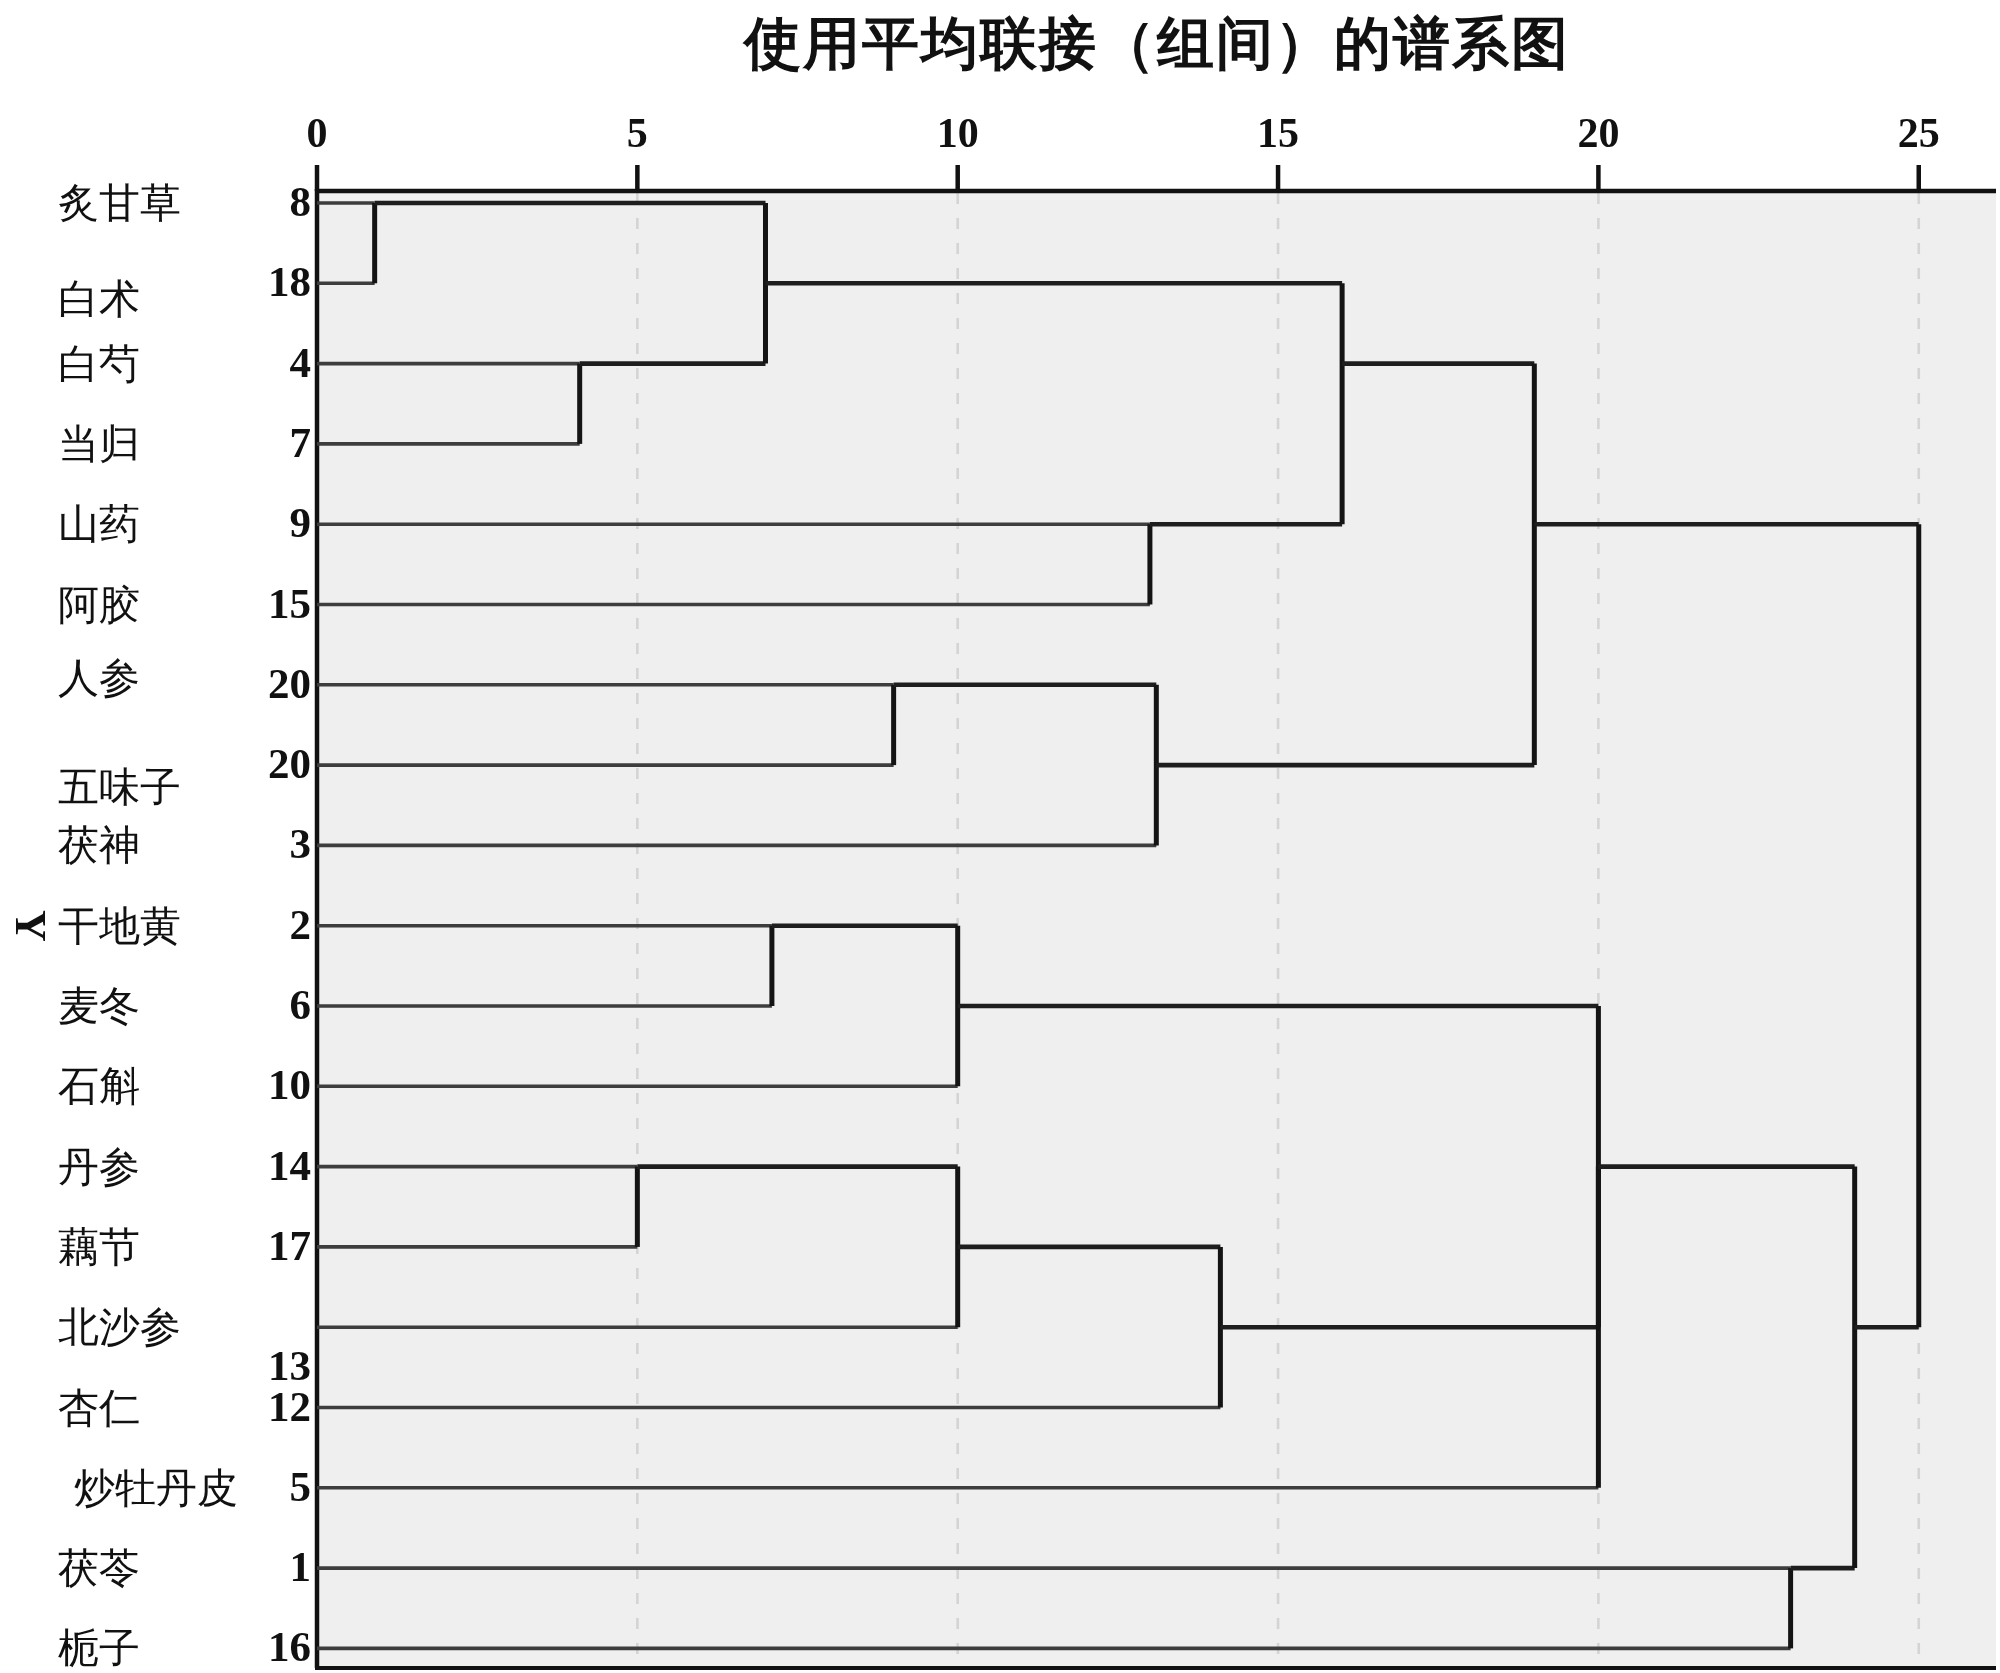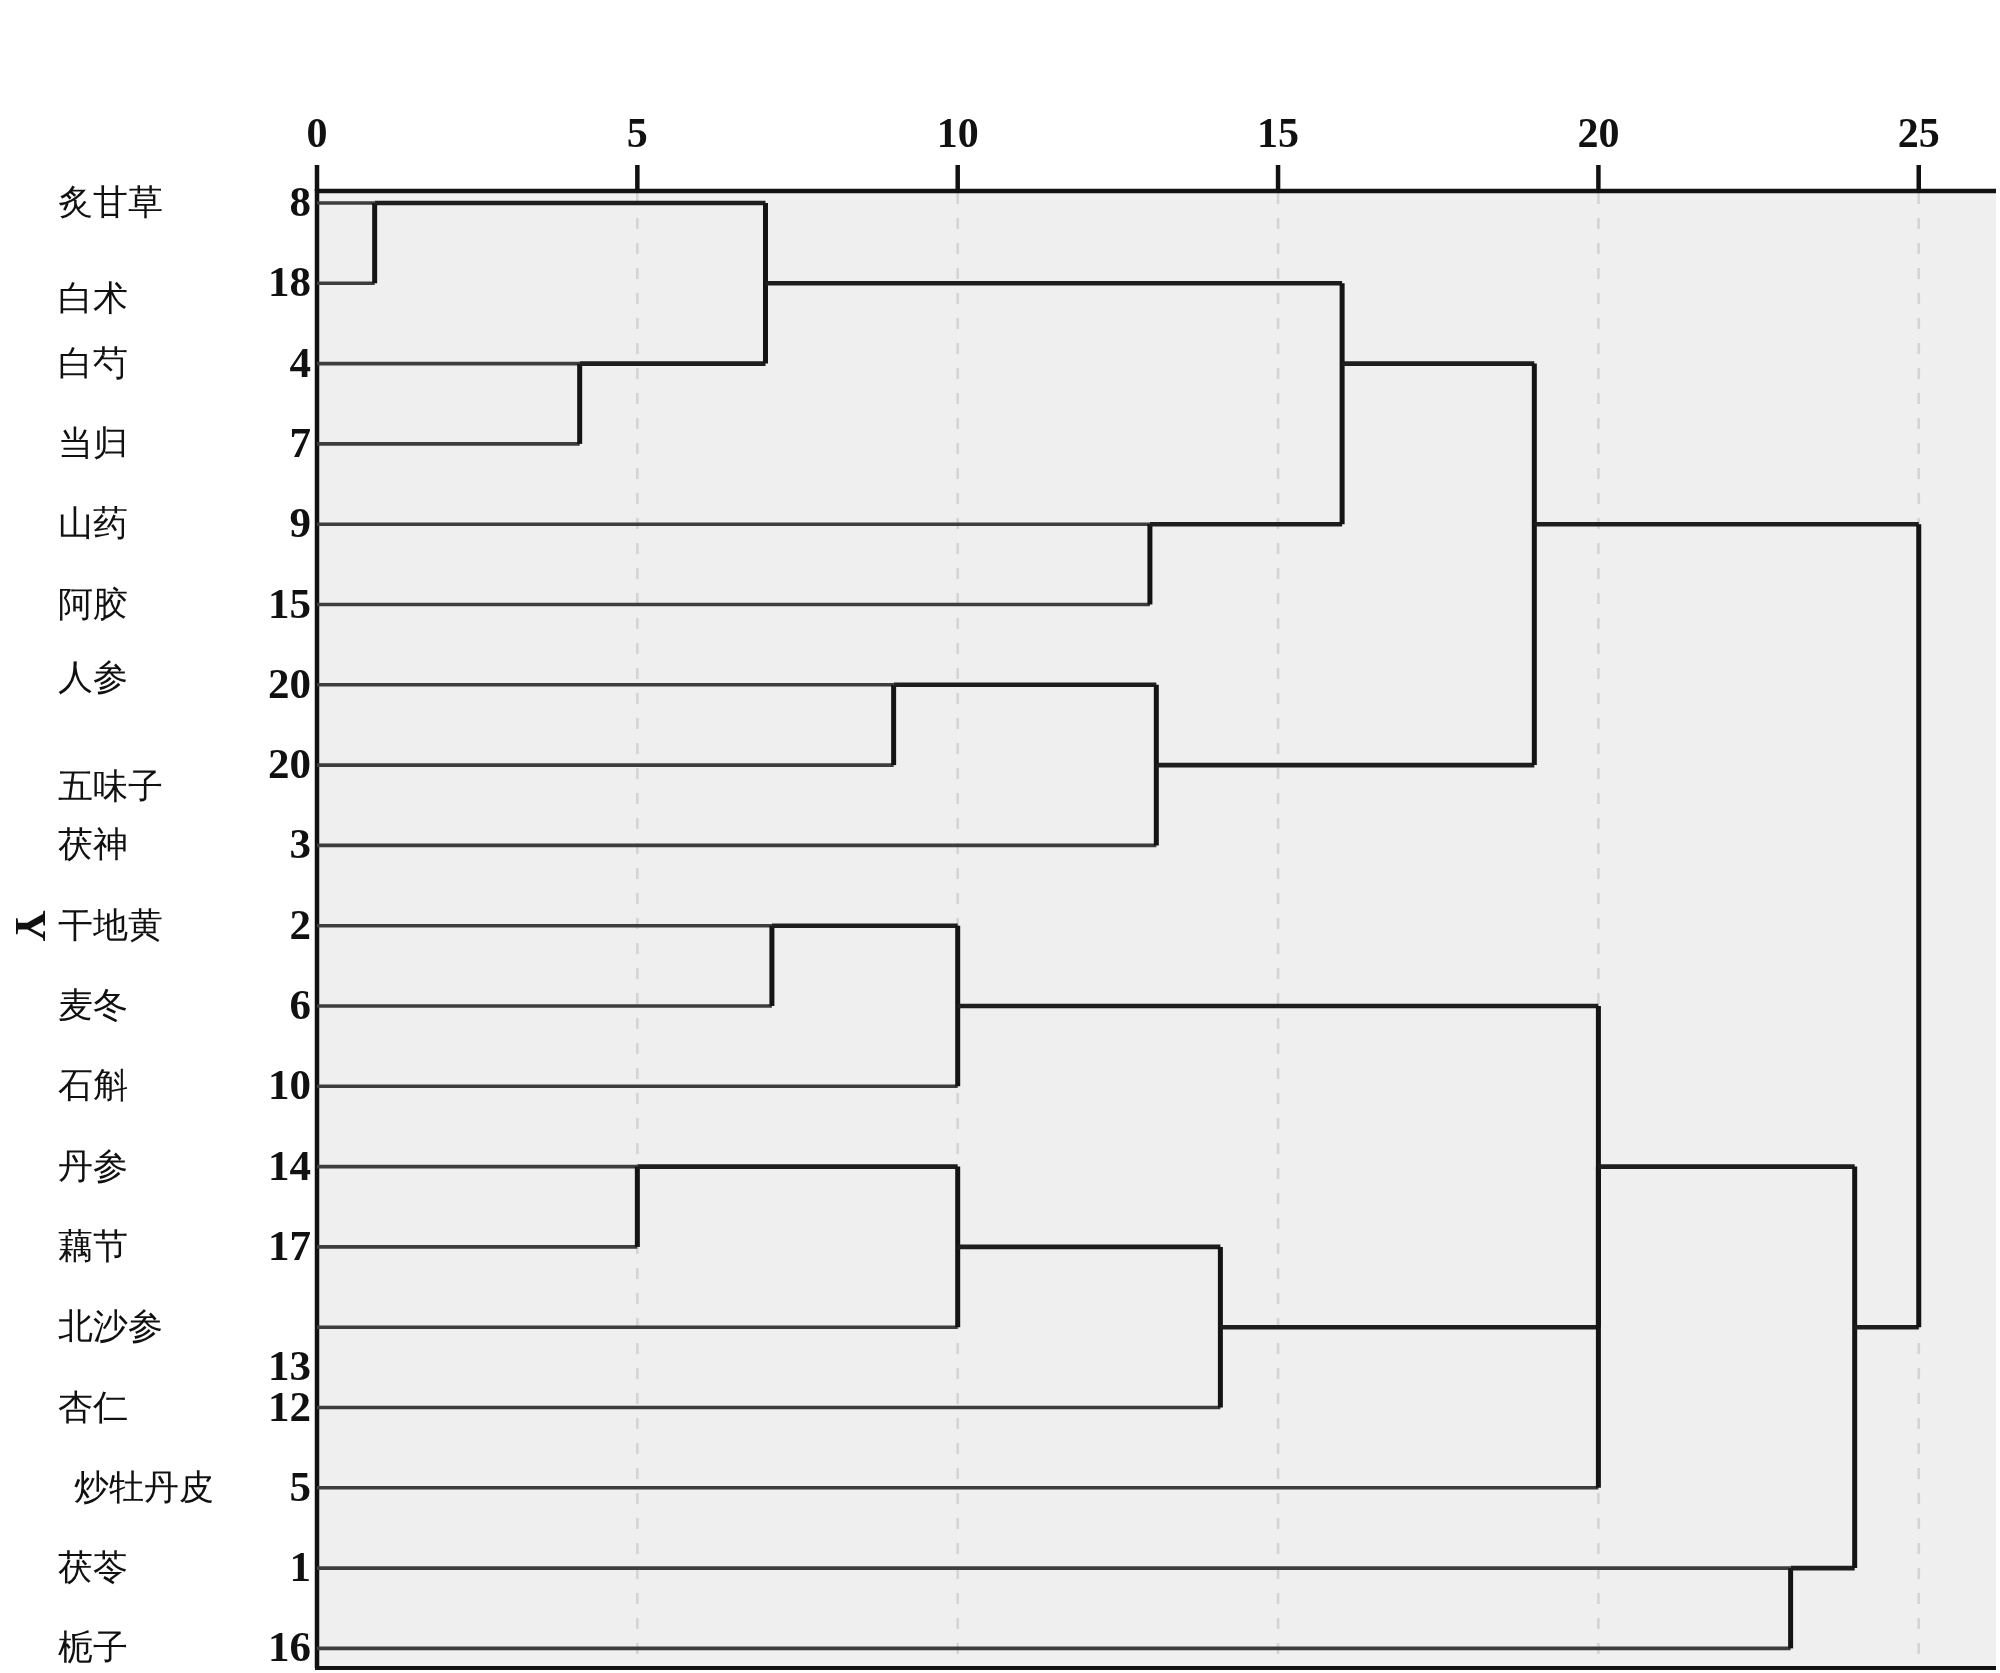--- a/index.html
+++ b/index.html
@@ -16,36 +16,37 @@
   }
   #title{top:6px;font-size:57px;font-weight:bold;letter-spacing:2px;}
   #subtitle{top:70px;font-size:38px;font-weight:bold;letter-spacing:2px;}
   #ylab{
     position:absolute;left:-12px;top:898px;width:80px;height:56px;
     font-size:44px;font-weight:bold;color:#111;text-align:center;
     transform:rotate(90deg);
   }
   .leaf-label{
     position:absolute;left:58px;height:56px;line-height:56px;
-    font-size:35px;color:#111;white-space:nowrap;
+    font-size:41px;color:#111;white-space:nowrap;
   }
   .leaf-num{
     position:absolute;left:131px;width:180px;height:56px;line-height:56px;
     font-size:43px;font-weight:bold;color:#111;text-align:right;
   }
   .xtick{
     position:absolute;width:140px;height:50px;line-height:50px;
     font-size:42px;font-weight:bold;color:#111;text-align:center;
   }
   svg{position:absolute;left:0;top:0;}
 </style>
 </head>
 <body>
 
 <div id="stage">
+  <div id="title" class="hdr">使用平均联接（组间）的谱系图</div>
   <div id="ylab">Y</div>
   <svg id="plot" width="2000" height="1673" viewBox="0 0 2000 1673">
       <rect x="317" y="191" width="1679" height="1477" fill="#f0eff0"></rect>
       <line x1="637.3499999999999" y1="193" x2="637.3499999999999" y2="1666" stroke="#d4d4d4" stroke-width="2.6" stroke-dasharray="11 14"></line>
       <line x1="957.6999999999999" y1="193" x2="957.6999999999999" y2="1666" stroke="#d4d4d4" stroke-width="2.6" stroke-dasharray="11 14"></line>
       <line x1="1278.05" y1="193" x2="1278.05" y2="1666" stroke="#d4d4d4" stroke-width="2.6" stroke-dasharray="11 14"></line>
       <line x1="1598.3999999999999" y1="193" x2="1598.3999999999999" y2="1666" stroke="#d4d4d4" stroke-width="2.6" stroke-dasharray="11 14"></line>
       <line x1="1918.7499999999998" y1="193" x2="1918.7499999999998" y2="1666" stroke="#d4d4d4" stroke-width="2.6" stroke-dasharray="11 14"></line>
       <line x1="315" y1="191" x2="1996" y2="191" stroke="#111111" stroke-width="4.5"></line>
       <line x1="317" y1="189" x2="317" y2="1668" stroke="#111111" stroke-width="4.5"></line>

